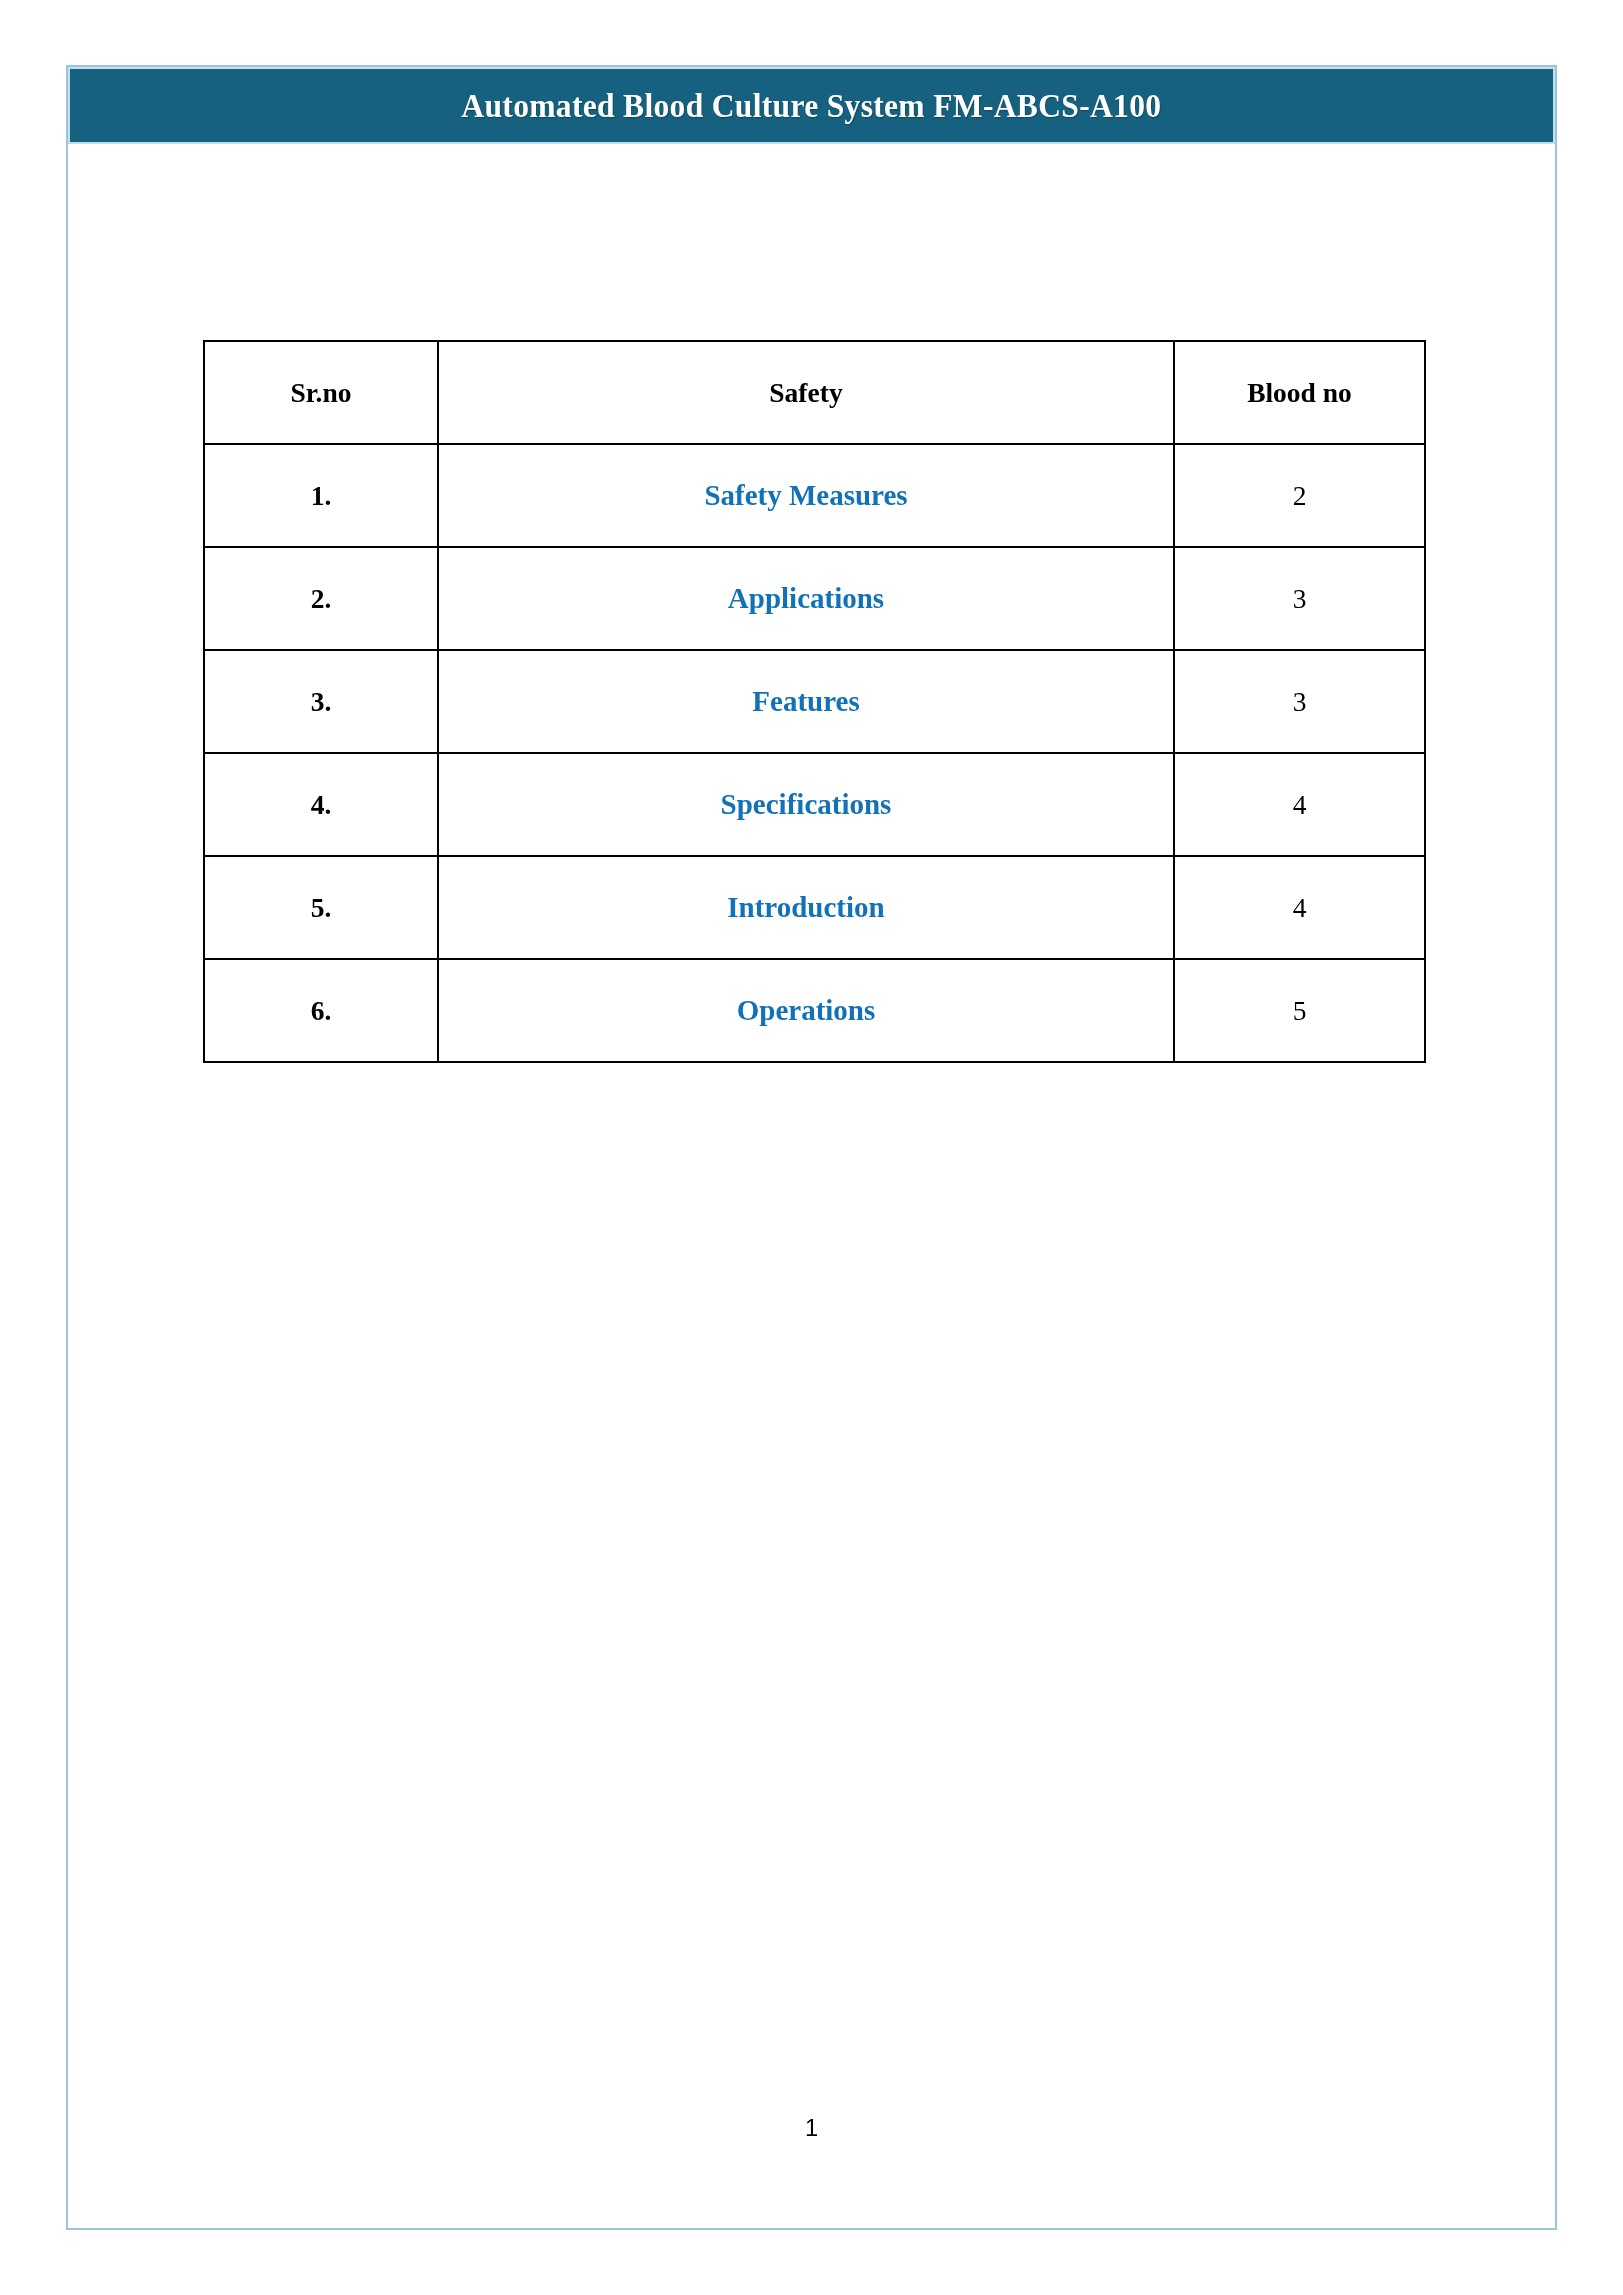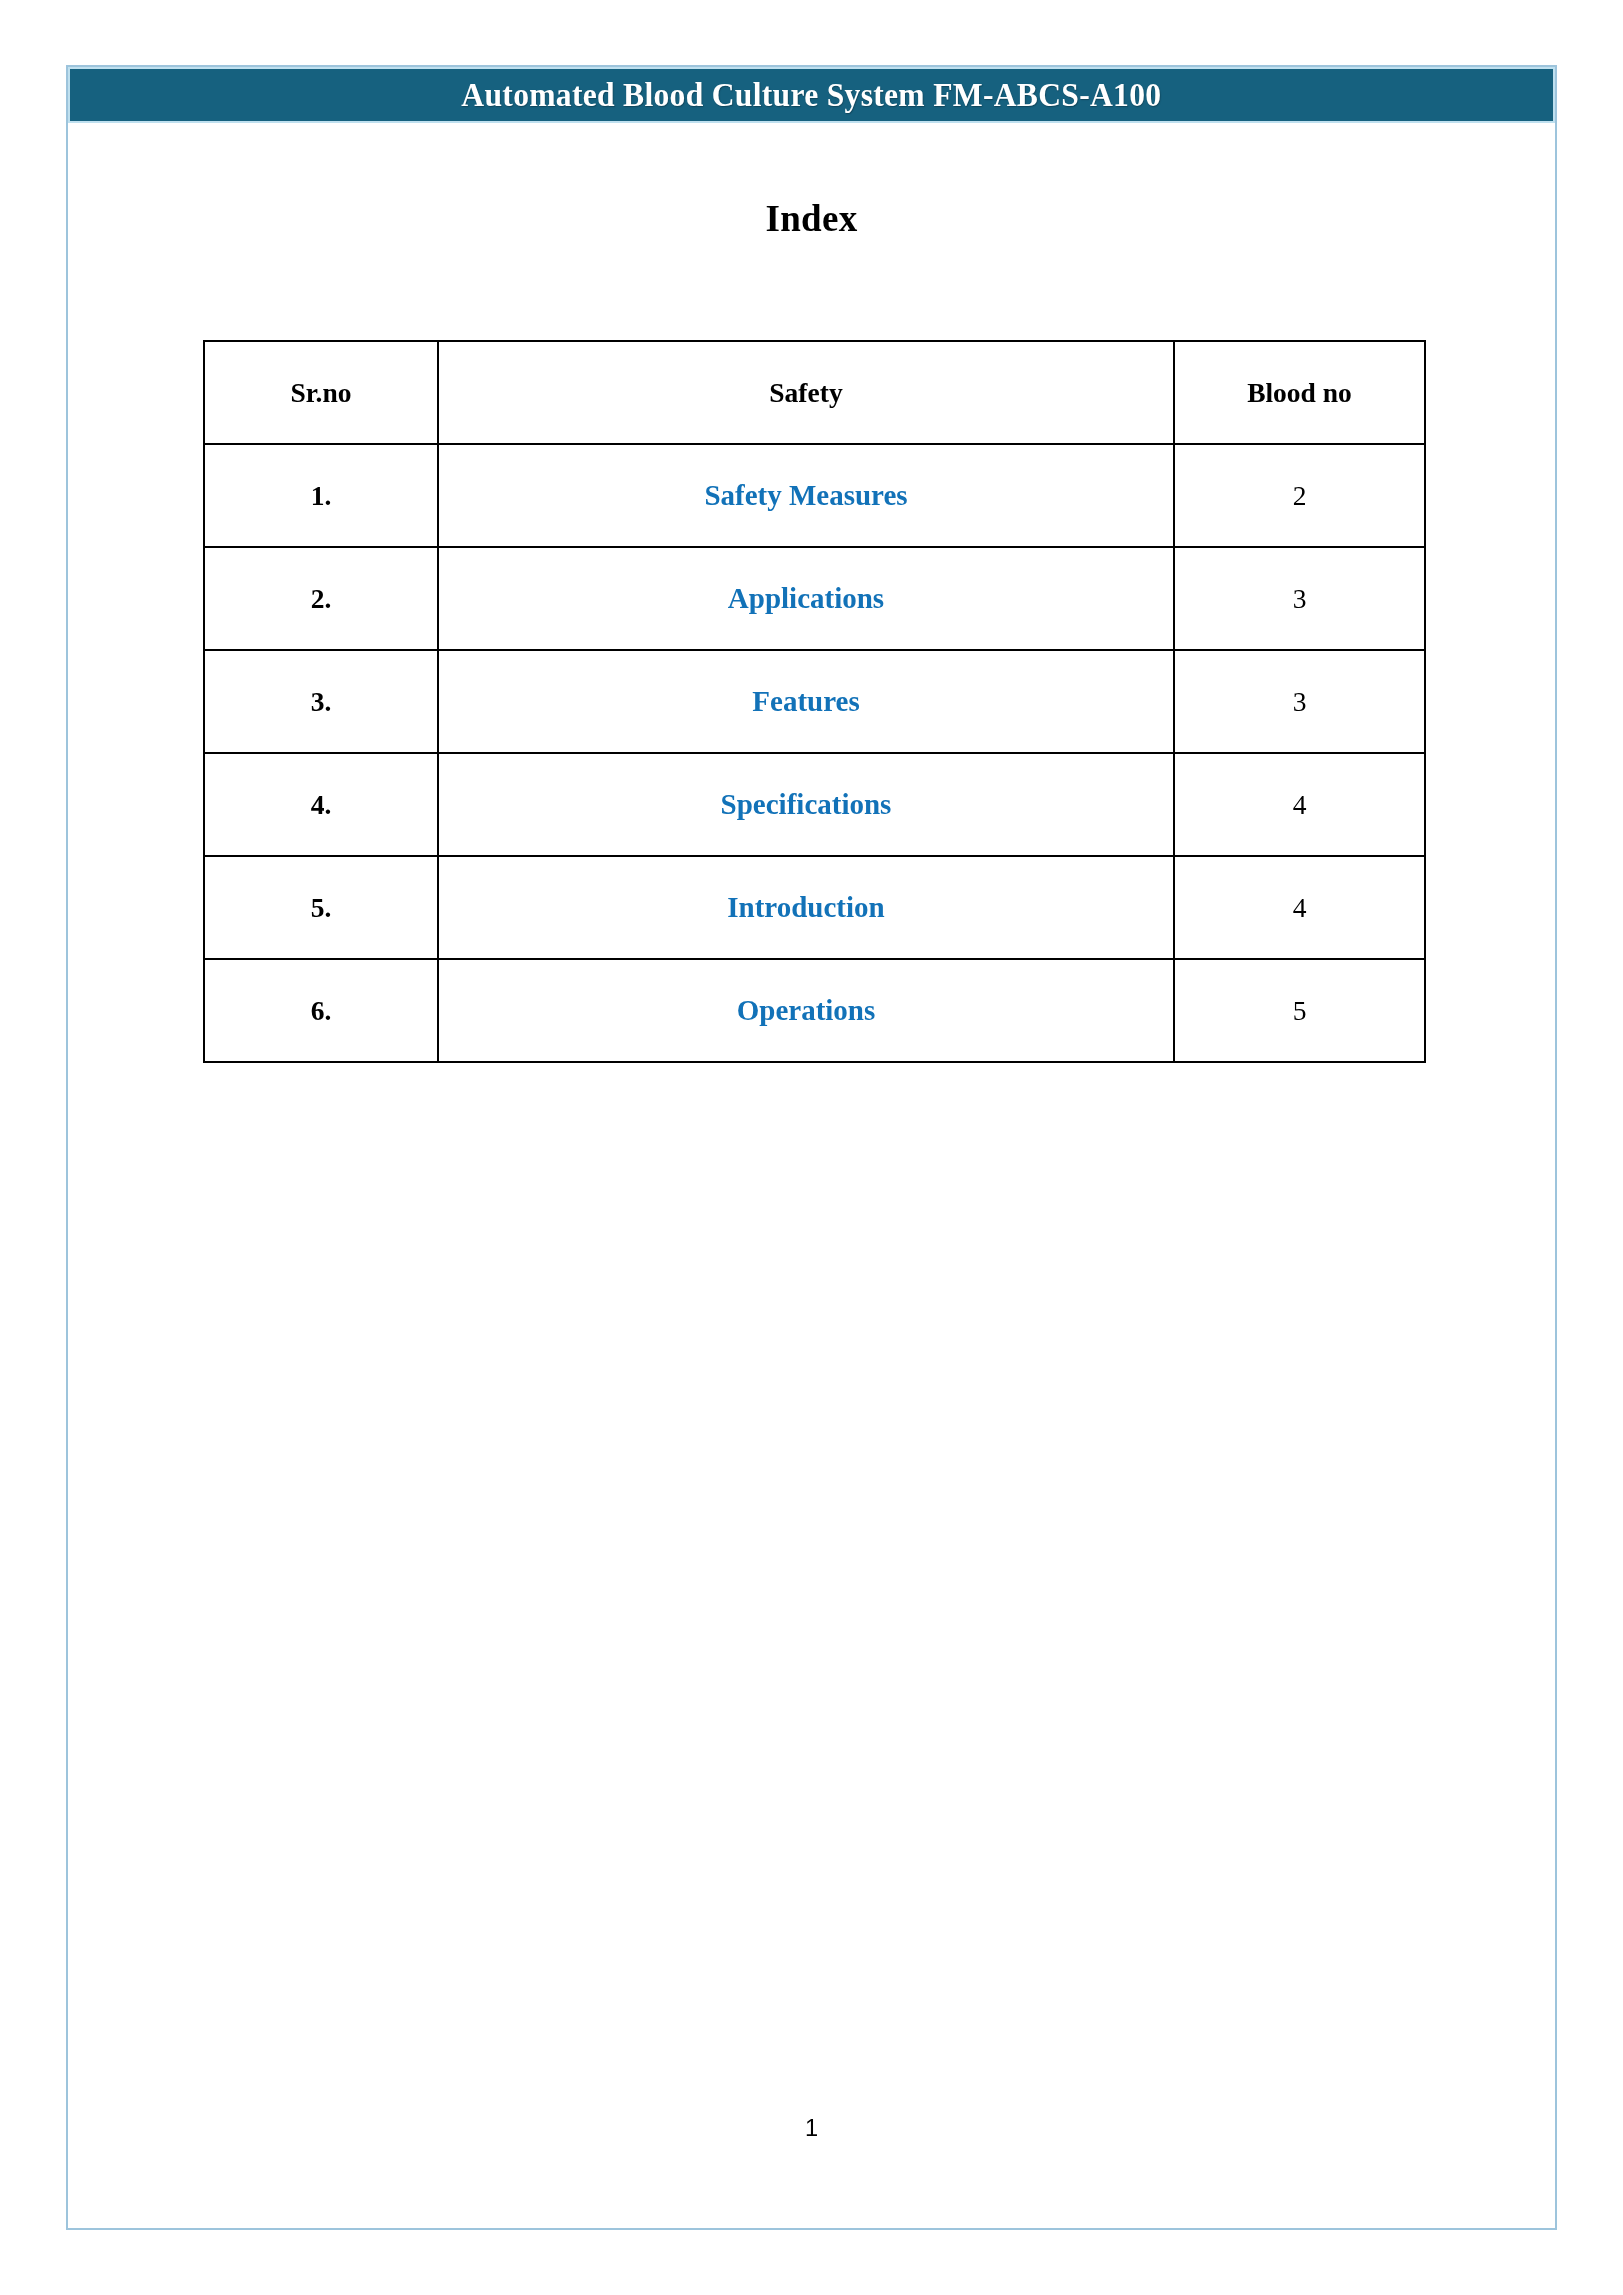--- a/index.html
+++ b/index.html
@@ -26,21 +26,21 @@
     box-sizing: border-box;
     background: #ffffff;
   }
 
   
   #banner {
     position: absolute;
     left: 0px;
     top: 0px;
     width: 1487px;
-    height: 56px;
+    height: 77px;
     background: #16617f;
     border: 2px solid #bfe0ef;
     box-sizing: border-box;
     display: flex;
     align-items: center;
     justify-content: center;
   }
   #banner-title {
     color: #ffffff;
     font-family: "Liberation Serif", "DejaVu Serif", serif;
@@ -128,21 +128,20 @@
 </style>
 </head>
 <body>
 
 <div id="page-frame">
 
   <div id="banner">
     <div id="banner-title">Automated Blood Culture System FM-ABCS-A100</div>
   </div>
 
-  <div id="index-heading">Index</div>
 
   <table id="index-table">
     <colgroup>
       <col class="c-sr">
         <col class="c-ttl">
         <col class="c-pg">
     </colgroup>
     <thead>
       <tr>
         <th>Sr.no</th>

